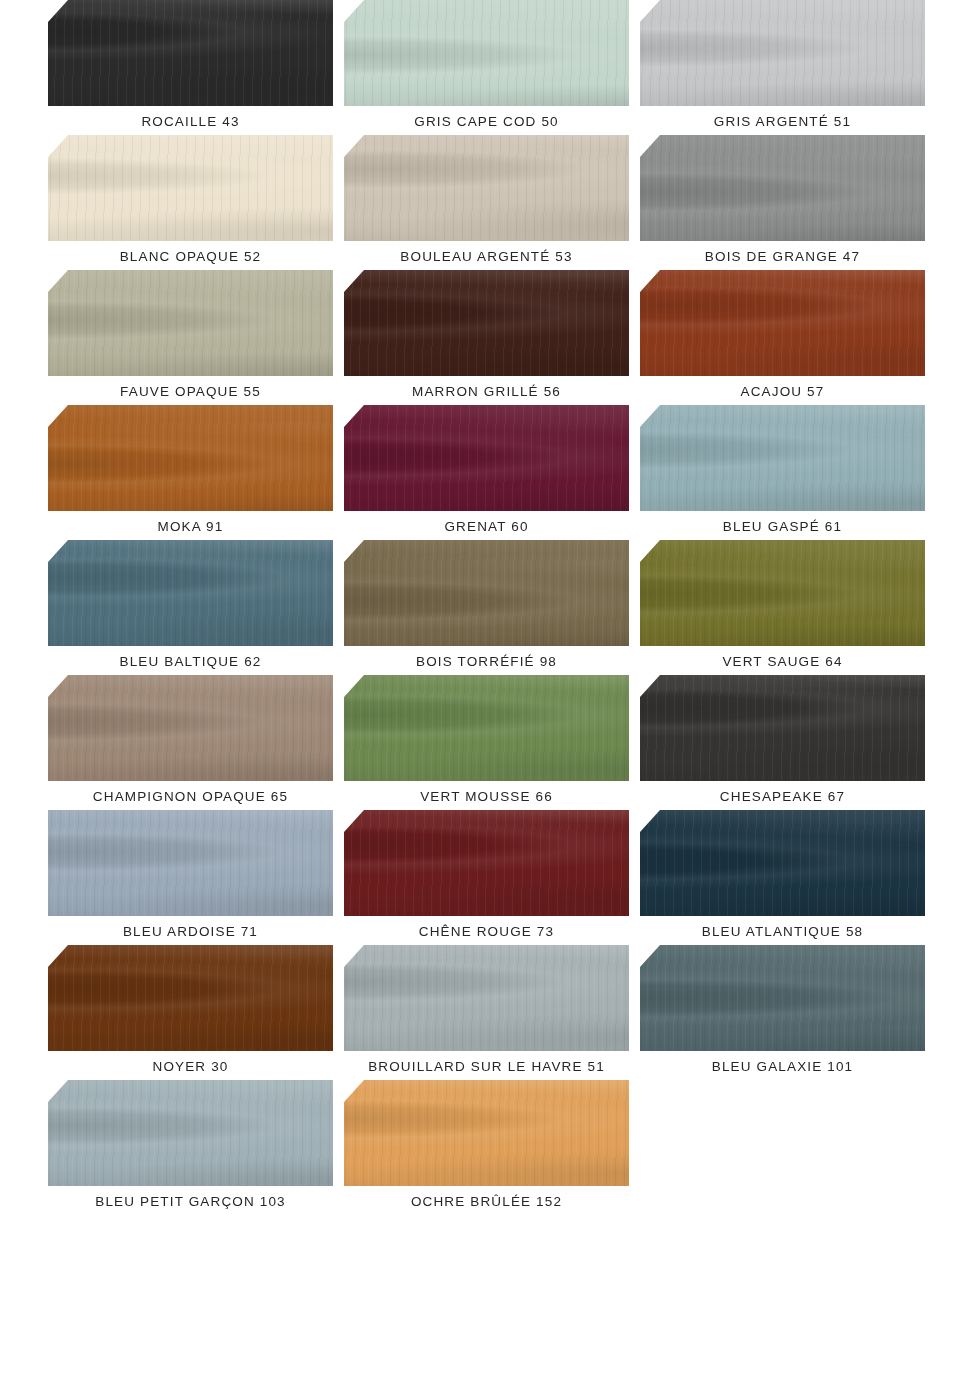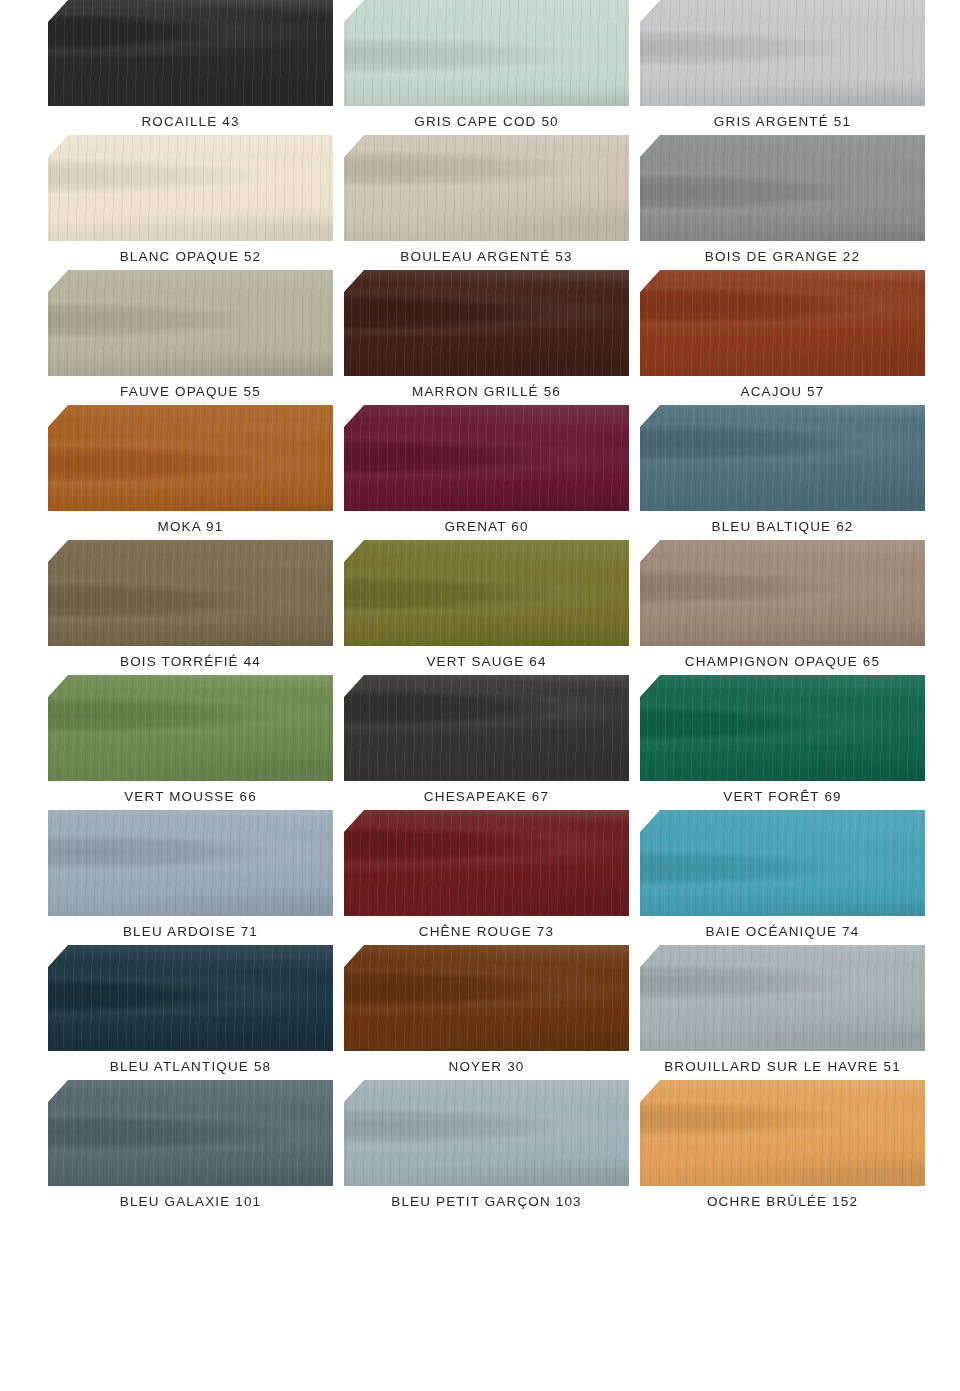--- a/index.html
+++ b/index.html
@@ -173,21 +173,21 @@
         </div>
         <div class="swatch-label">BOULEAU ARGENTÉ  53</div>
       </div>
       <div class="swatch-cell">
         <div class="swatch-chip bevel">
           <div class="swatch-fill" style="background-color: rgb(139, 140, 140);"></div>
           <div class="grain-b" style="transform: translateX(10px) translateY(10px) scaleX(1.08);"></div>
           <div class="grain-a"></div>
           <div class="grain-c"></div>
         </div>
-        <div class="swatch-label">BOIS DE GRANGE  22</div>
+        <div class="swatch-label">BOIS DE GRANGE  47</div>
       </div>
       <div class="swatch-cell">
         <div class="swatch-chip bevel">
           <div class="swatch-fill" style="background-color: rgb(180, 178, 154);"></div>
           <div class="grain-b" style="transform: translateX(-3px) translateY(3px) scaleX(1.16);"></div>
           <div class="grain-a"></div>
           <div class="grain-c"></div>
         </div>
         <div class="swatch-label">FAUVE OPAQUE  55</div>
       </div>
@@ -222,35 +222,44 @@
         <div class="swatch-chip bevel">
           <div class="swatch-fill" style="background-color: rgb(101, 23, 49);"></div>
           <div class="grain-b" style="transform: translateX(-5px) translateY(5px) scaleX(1.16);"></div>
           <div class="grain-a"></div>
           <div class="grain-c"></div>
         </div>
         <div class="swatch-label">GRENAT  60</div>
       </div>
       <div class="swatch-cell">
         <div class="swatch-chip bevel">
+          <div class="swatch-fill" style="background-color: rgb(146, 175, 181);"></div>
+          <div class="grain-b" style="transform: translateX(-18px) translateY(-2px) scaleX(1.24);"></div>
+          <div class="grain-a"></div>
+          <div class="grain-c"></div>
+        </div>
+        <div class="swatch-label">BLEU GASPÉ  61</div>
+      </div>
+      <div class="swatch-cell">
+        <div class="swatch-chip bevel">
           <div class="swatch-fill" style="background-color: rgb(79, 111, 125);"></div>
           <div class="grain-b" style="transform: translateX(19px) translateY(-9px) scaleX(1);"></div>
           <div class="grain-a"></div>
           <div class="grain-c"></div>
         </div>
         <div class="swatch-label">BLEU BALTIQUE  62</div>
       </div>
       <div class="swatch-cell">
         <div class="swatch-chip bevel">
           <div class="swatch-fill" style="background-color: rgb(119, 105, 76);"></div>
           <div class="grain-b" style="transform: translateX(6px) translateY(14px) scaleX(1.08);"></div>
           <div class="grain-a"></div>
           <div class="grain-c"></div>
         </div>
-        <div class="swatch-label">BOIS TORRÉFIÉ  44</div>
+        <div class="swatch-label">BOIS TORRÉFIÉ  98</div>
       </div>
       <div class="swatch-cell">
         <div class="swatch-chip bevel">
           <div class="swatch-fill" style="background-color: rgb(115, 113, 43);"></div>
           <div class="grain-b" style="transform: translateX(-7px) translateY(7px) scaleX(1.16);"></div>
           <div class="grain-a"></div>
           <div class="grain-c"></div>
         </div>
         <div class="swatch-label">VERT SAUGE  64</div>
       </div>
@@ -273,29 +282,20 @@
         <div class="swatch-label">VERT MOUSSE  66</div>
       </div>
       <div class="swatch-cell">
         <div class="swatch-chip bevel">
           <div class="swatch-fill" style="background-color: rgb(53, 52, 50);"></div>
           <div class="grain-b" style="transform: translateX(4px) translateY(-14px) scaleX(1.08);"></div>
           <div class="grain-a"></div>
           <div class="grain-c"></div>
         </div>
         <div class="swatch-label">CHESAPEAKE  67</div>
-      </div>
-      <div class="swatch-cell">
-        <div class="swatch-chip bevel">
-          <div class="swatch-fill" style="background-color: rgb(17, 100, 75);"></div>
-          <div class="grain-b" style="transform: translateX(-22px) translateY(2px) scaleX(1.24);"></div>
-          <div class="grain-a"></div>
-          <div class="grain-c"></div>
-        </div>
-        <div class="swatch-label">VERT FORÊT  69</div>
       </div>
       <div class="swatch-cell">
         <div class="swatch-chip">
           <div class="swatch-fill" style="background-color: rgb(154, 169, 184);"></div>
           <div class="grain-b" style="transform: translateX(15px) translateY(-5px) scaleX(1);"></div>
           <div class="grain-a"></div>
           <div class="grain-c"></div>
         </div>
         <div class="swatch-label">BLEU ARDOISE  71</div>
       </div>
@@ -303,29 +303,20 @@
         <div class="swatch-chip bevel">
           <div class="swatch-fill" style="background-color: rgb(107, 29, 30);"></div>
           <div class="grain-b" style="transform: translateX(2px) translateY(-12px) scaleX(1.08);"></div>
           <div class="grain-a"></div>
           <div class="grain-c"></div>
         </div>
         <div class="swatch-label">CHÊNE ROUGE  73</div>
       </div>
       <div class="swatch-cell">
         <div class="swatch-chip bevel">
-          <div class="swatch-fill" style="background-color: rgb(69, 160, 180);"></div>
-          <div class="grain-b" style="transform: translateX(-11px) translateY(11px) scaleX(1.16);"></div>
-          <div class="grain-a"></div>
-          <div class="grain-c"></div>
-        </div>
-        <div class="swatch-label">BAIE OCÉANIQUE  74</div>
-      </div>
-      <div class="swatch-cell">
-        <div class="swatch-chip bevel">
           <div class="swatch-fill" style="background-color: rgb(27, 52, 66);"></div>
           <div class="grain-b" style="transform: translateX(-24px) translateY(4px) scaleX(1.24);"></div>
           <div class="grain-a"></div>
           <div class="grain-c"></div>
         </div>
         <div class="swatch-label">BLEU ATLANTIQUE  58</div>
       </div>
       <div class="swatch-cell">
         <div class="swatch-chip bevel">
           <div class="swatch-fill" style="background-color: rgb(106, 53, 16);"></div>

